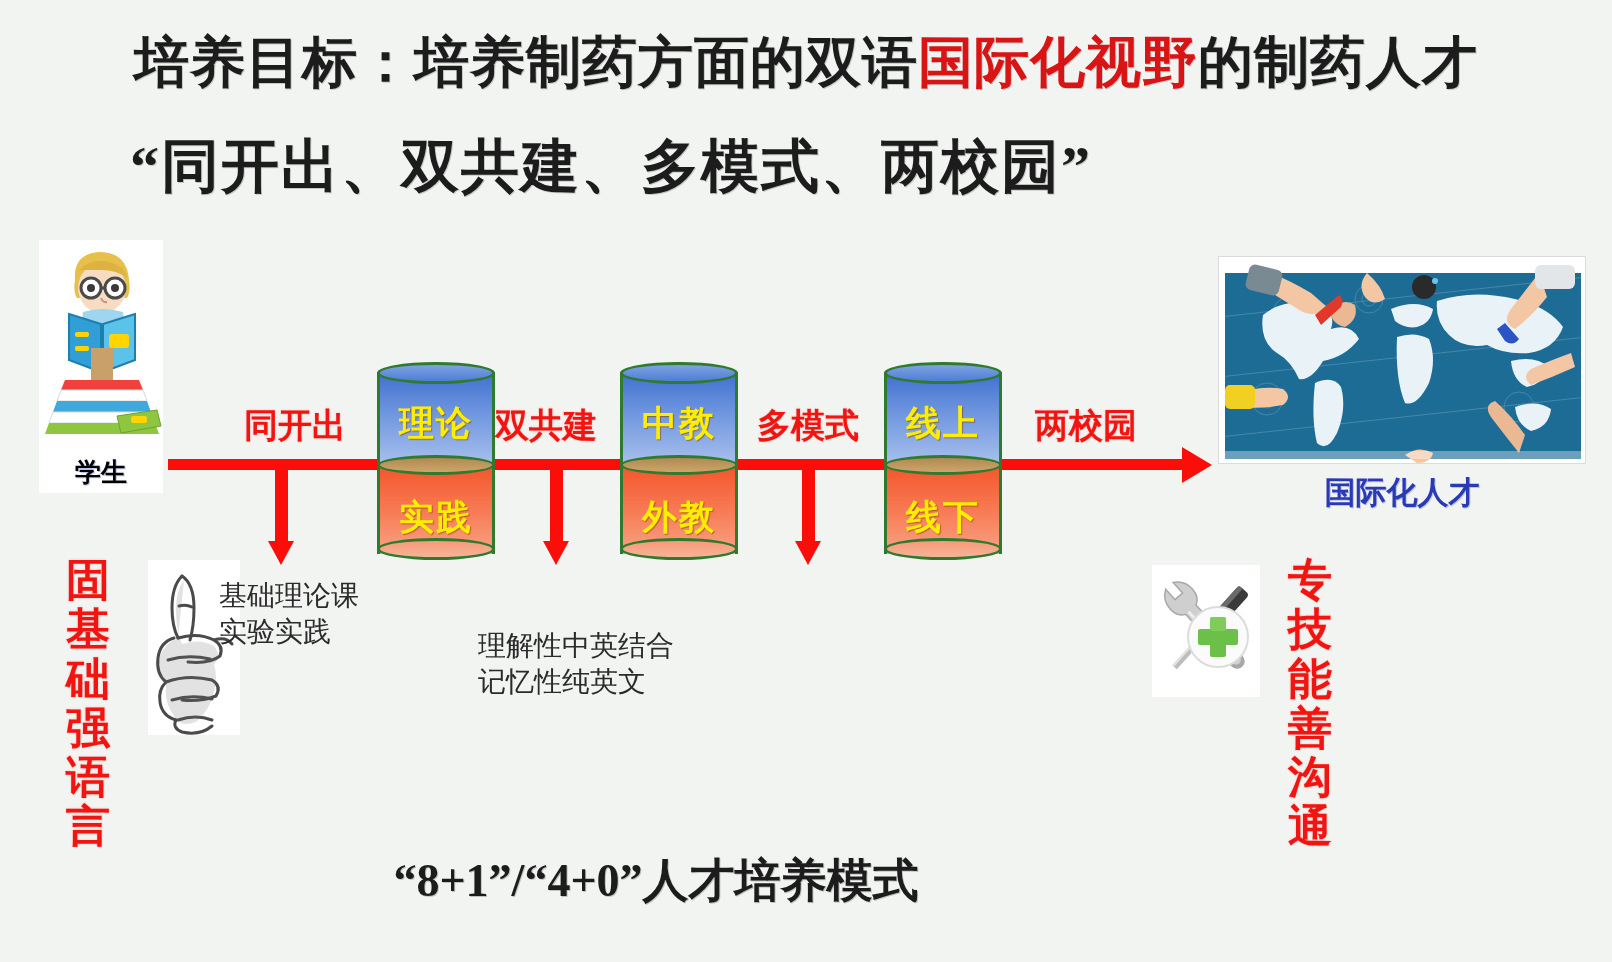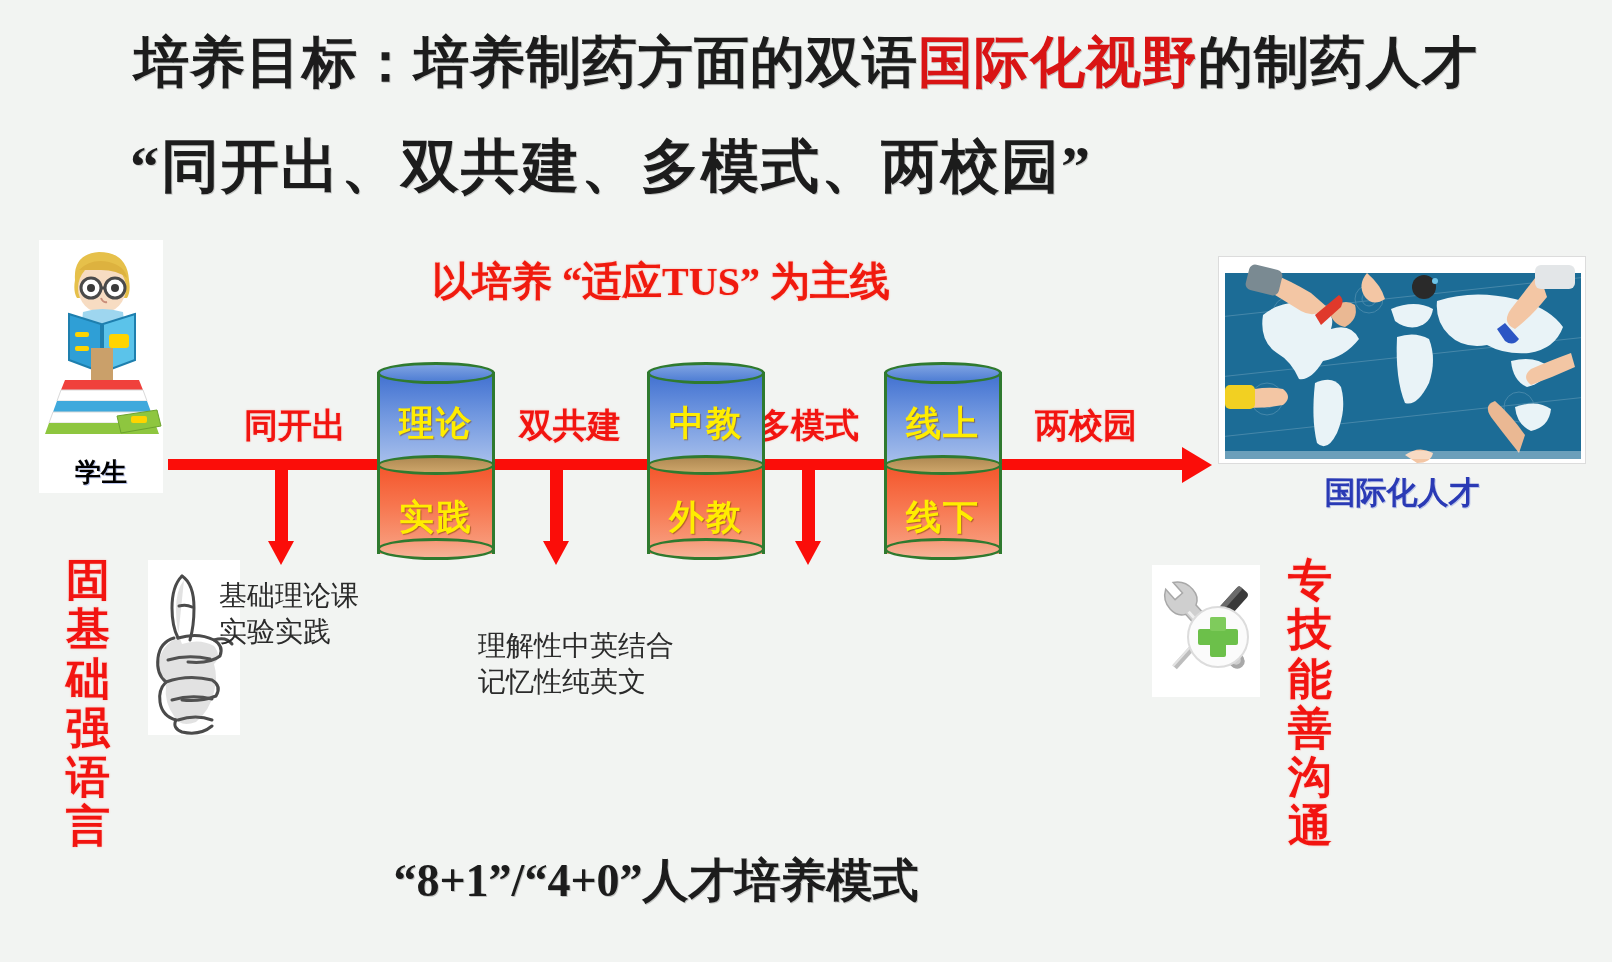--- a/index.html
+++ b/index.html
@@ -162,21 +162,20 @@
 </head>
 <body>
 
 <div class="stage">
 
   <div class="title-line" id="title1">
     <span>培养目标：培养制药方面的双语</span><span class="red-hl">国际化视野</span><span>的制药人才</span>
   </div>
   <div class="title-line" id="title2">“同开出、双共建、多模式、两校园”</div>
 
-  <div id="tagline">以培养 “适应TUS” 为主线</div>
 
   <div id="student-card">
     <svg id="student-art" viewBox="0 0 124 210">
 
       <path d="M36 40 Q34 14 60 12 Q88 12 90 40 Q92 52 88 58 L38 58 Q34 52 36 40Z" fill="#e6c04a"></path>
 
       <ellipse cx="63" cy="48" rx="24" ry="25" fill="#f7dcc2"></ellipse>
       <path d="M40 30 Q52 18 70 22 Q86 26 88 38 Q78 30 62 30 Q48 30 40 30Z" fill="#ddb23f"></path>
 
       <circle cx="52" cy="48" r="10" fill="#fff" stroke="#4a4a4a" stroke-width="3"></circle>
@@ -270,35 +269,35 @@
   <div class="down-arrow" style="left:543px;top:465px;height:100px;">
     <div class="shaft" style="height:76px;"></div>
     <div class="head" style="top:76px;"></div>
   </div>
   <div class="down-arrow" style="left:795px;top:465px;height:100px;">
     <div class="shaft" style="height:76px;"></div>
     <div class="head" style="top:76px;"></div>
   </div>
 
   <div class="stage-label" style="left:244px;">同开出</div>
-  <div class="stage-label" style="left:500px;margin-left:19px;">双共建</div>
+  <div class="stage-label" style="left:476px;margin-left:19px;">双共建</div>
   <div class="stage-label" style="left:757px;">多模式</div>
   <div class="stage-label" style="left:1035px;">两校园</div>
 
   <div class="cyl" style="left:377px;top:362px;">
     <div class="body-top"></div>
     <div class="body-bot"></div>
     <div class="cap-bot"></div>
     <div class="mid-band"></div>
     <div class="cap-top"></div>
     <div class="lbl lbl-top">理论</div>
     <div class="lbl lbl-bot">实践</div>
   </div>
 
-  <div class="cyl" style="left:647px;top:362px;">
+  <div class="cyl" style="left:620px;top:362px;">
     <div class="body-top"></div>
     <div class="body-bot"></div>
     <div class="cap-bot"></div>
     <div class="mid-band"></div>
     <div class="cap-top"></div>
     <div class="lbl lbl-top">中教</div>
     <div class="lbl lbl-bot">外教</div>
   </div>
 
   <div class="cyl" style="left:884px;top:362px;">

